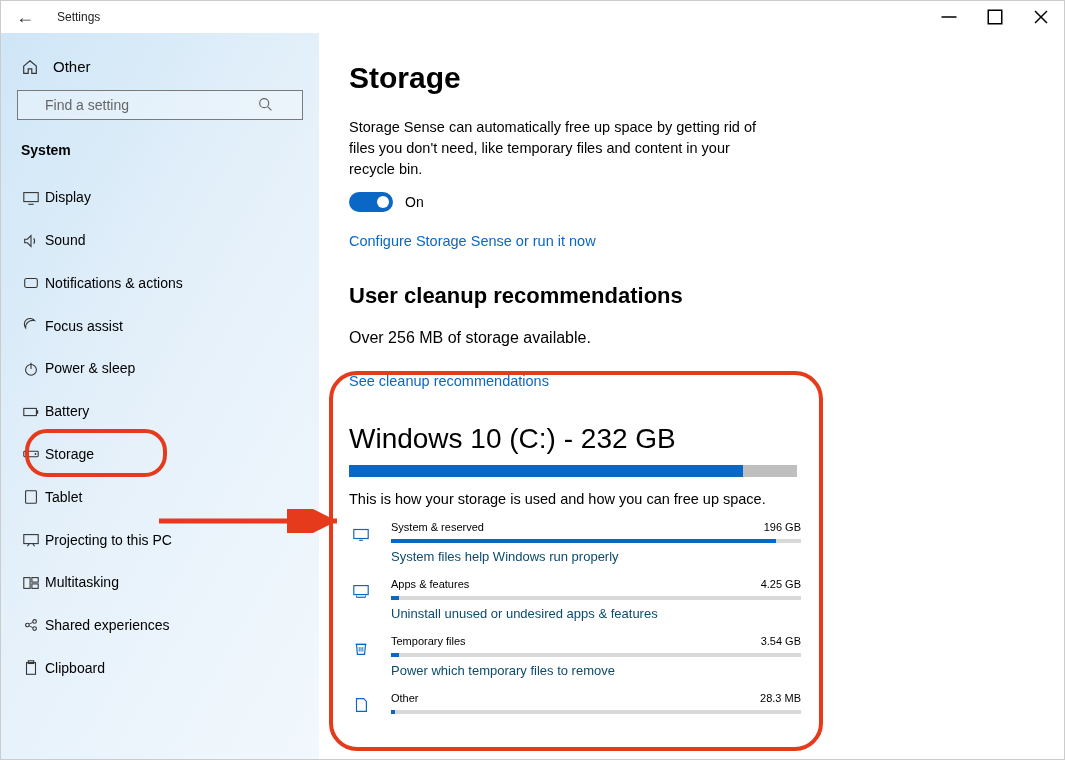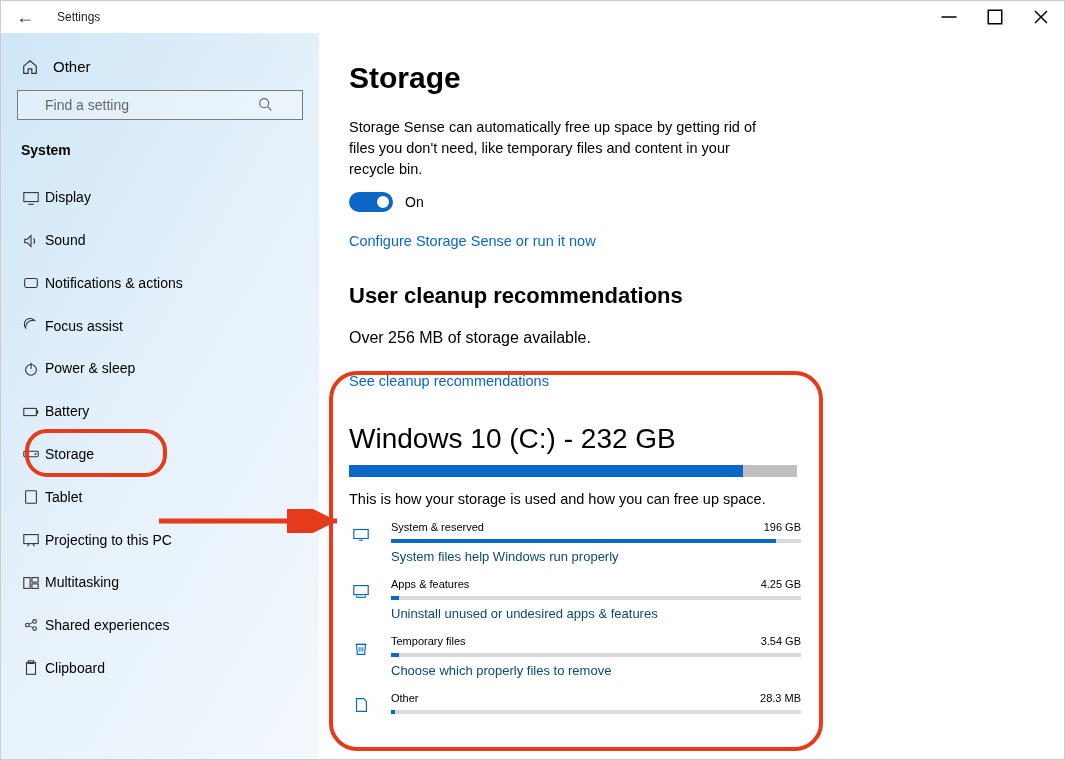--- a/index.html
+++ b/index.html
@@ -455,21 +455,21 @@
               <line x1="12" y1="9" x2="12" y2="14" stroke="#0a67c5"></line>
             </svg></div>
         <div class="body2">
           <div class="row1">
               <span>Temporary files</span>
               <span>3.54 GB</span>
             </div>
           <div class="bar2">
               <div class="f2" style="width:2%"></div>
             </div>
-          <div class="hint">Choose which properly files to remove</div>
+          <div class="hint">Power which temporary files to remove</div>
         </div>
       </div>
 
       <div class="cat">
         <div class="cic"><svg class="icon" viewBox="0 0 20 20">
               <path d="M5 3 H13 L16 6 V17 H5 Z" fill="none" stroke="#0a67c5" stroke-width="1.3"></path>
             </svg></div>
         <div class="body2">
           <div class="row1">
               <span>Other</span>

